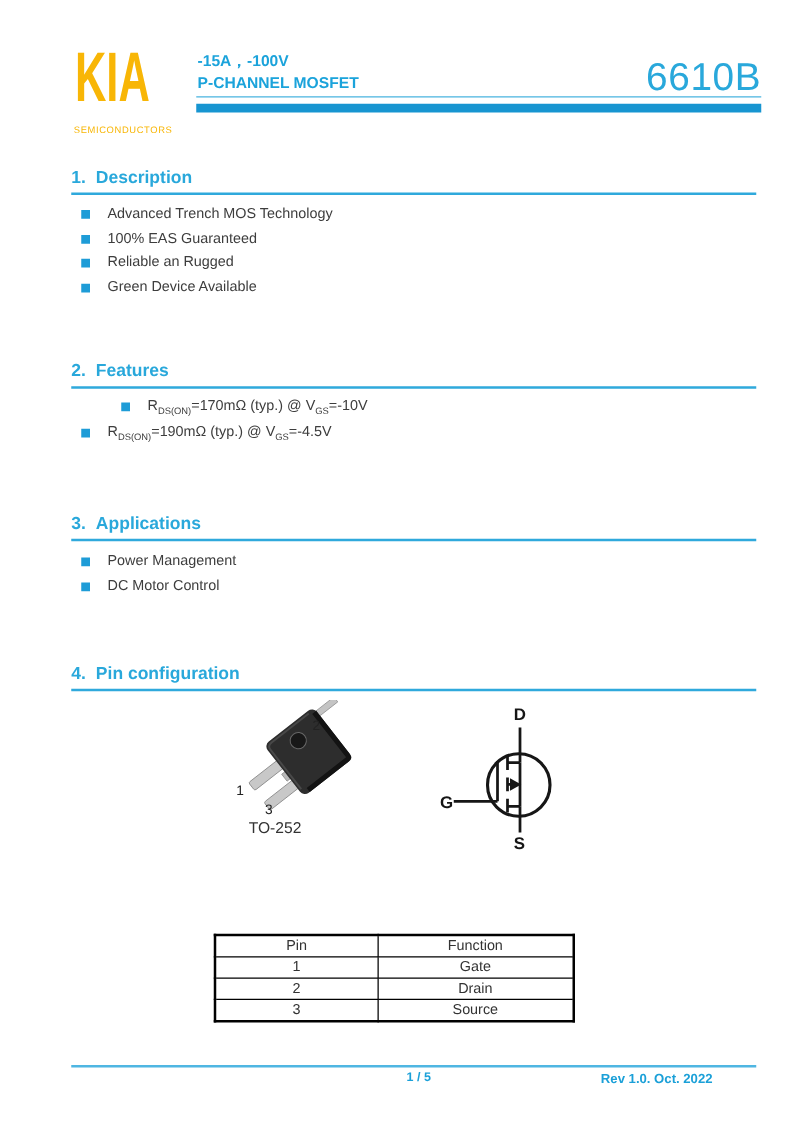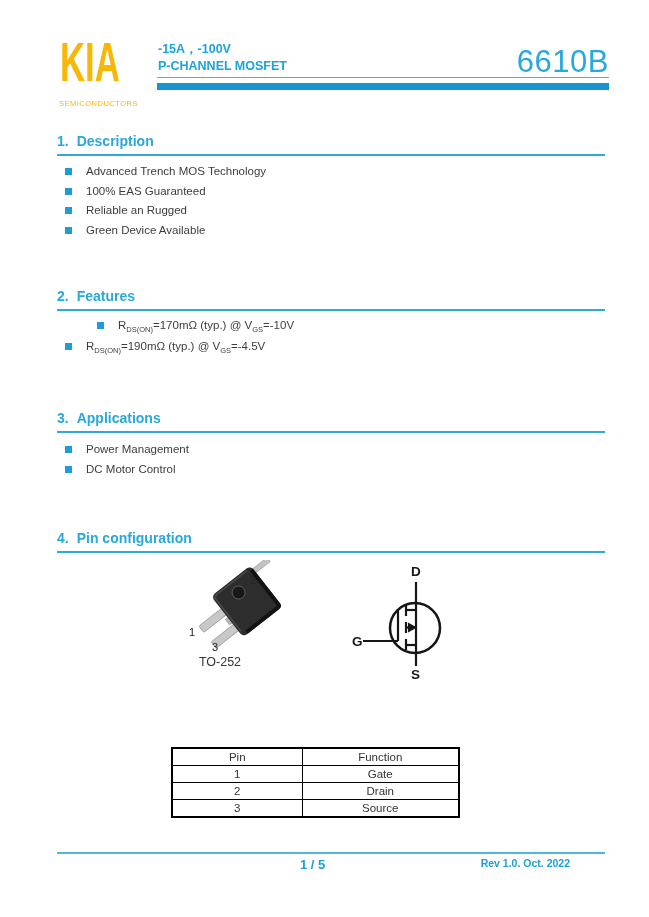--- a/index.html
+++ b/index.html
@@ -45,21 +45,21 @@
   }
   .pin-table th, .pin-table td {
     border:1px solid #000; height:16px; padding:0; text-align:center;
     font-size:11.5px; font-weight:normal; color:#333;
   }
   .pin-table col.c1 { width:130px; }
   .pin-table col.c2 { width:157px; }
 
   
   .footer-line { left:57px; top:852px; width:548px; height:2px; background:#4FB6E2; }
-  .footer-page { left:300px; top:857px; width:70px; text-align:left; color:#1BA0D8; font-size:13px; font-weight:bold; }
+  .footer-page { left:300px; top:857px; width:70px; text-align:center; color:#1BA0D8; font-size:10px; font-weight:bold; }
   .footer-rev  { right:79px; top:857px; color:#1BA0D8; font-size:10.5px; font-weight:bold; }
 </style>
 </head>
 <body>
 
 <div class="page">
 
   <div class="abs logo">KIA</div>
   <div class="abs logo-sub">SEMICONDUCTORS</div>
 

